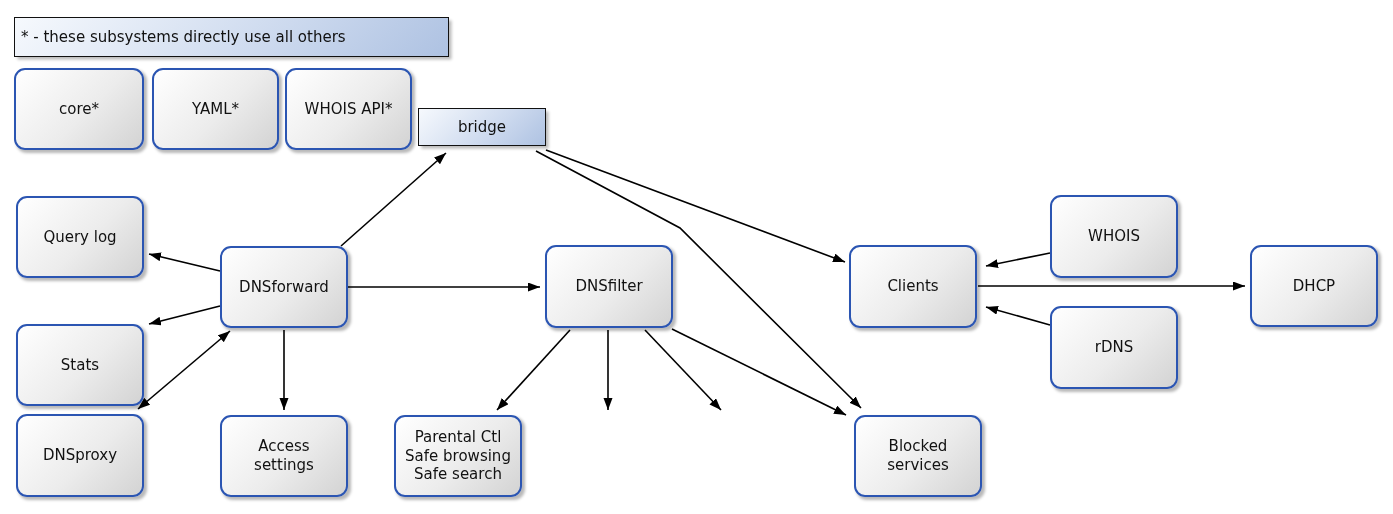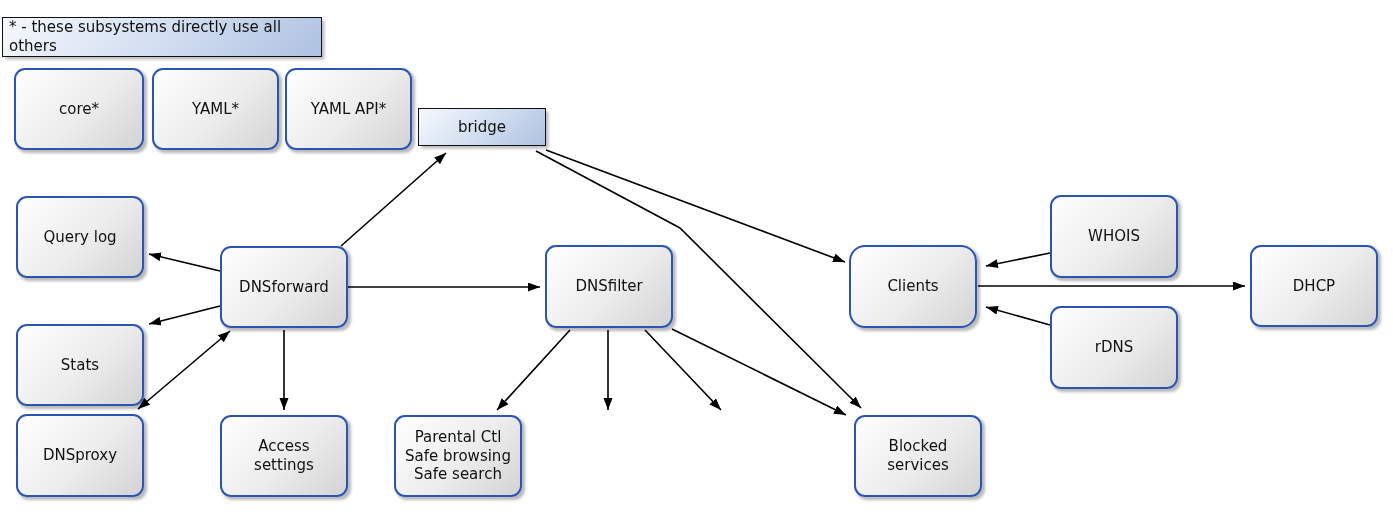--- a/index.html
+++ b/index.html
@@ -61,27 +61,27 @@
       <line x1="570" y1="330" x2="497" y2="410" marker-end="url(#ah)"></line>
       <line x1="608" y1="330" x2="608" y2="410" marker-end="url(#ah)"></line>
       <line x1="645" y1="330" x2="721" y2="410" marker-end="url(#ah)"></line>
       <line x1="672" y1="329" x2="846" y2="415" marker-end="url(#ah)"></line>
       <line x1="1050" y1="253" x2="986" y2="266" marker-end="url(#ah)"></line>
       <line x1="1050" y1="325" x2="986" y2="307" marker-end="url(#ah)"></line>
       <line x1="978" y1="286" x2="1245" y2="286" marker-end="url(#ah)"></line>
     </g>
   </svg>
 
-  <div class="node plain legend" style="left:2px;top:17px;width:320px;height:40px;">* - these subsystems directly use all others</div>
+  <div class="node plain legend" style="left:14px;top:17px;width:435px;height:40px;">* - these subsystems directly use all others</div>
 
   <div class="node" style="left:14px;top:68px;width:130px;height:82px;">core*</div>
 
   <div class="node" style="left:152px;top:68px;width:127px;height:82px;">YAML*</div>
 
-  <div class="node" style="left:285px;top:68px;width:127px;height:82px;">YAML API*</div>
+  <div class="node" style="left:285px;top:68px;width:127px;height:82px;">WHOIS API*</div>
 
   <div class="node plain" style="left:418px;top:108px;width:128px;height:38px;">bridge</div>
 
   <div class="node" style="left:16px;top:196px;width:128px;height:82px;">Query log</div>
 
   <div class="node" style="left:16px;top:324px;width:128px;height:82px;">Stats</div>
 
   <div class="node" style="left:16px;top:414px;width:128px;height:83px;">DNSproxy</div>
 
   <div class="node" style="left:220px;top:246px;width:128px;height:82px;">DNSforward</div>
@@ -93,21 +93,21 @@
 
   <div class="node" style="left:394px;top:415px;width:128px;height:82px;">Parental Ctl
 Safe browsing
 Safe search</div>
 
 
 
   <div class="node" style="left:854px;top:415px;width:128px;height:82px;">Blocked
 services</div>
 
-  <div class="node" style="left:849px;top:245px;width:128px;height:83px;border-radius:16px;">Clients</div>
+  <div class="node" style="left:849px;top:245px;width:128px;height:83px;">Clients</div>
 
   <div class="node" style="left:1050px;top:195px;width:128px;height:83px;">WHOIS</div>
 
   <div class="node" style="left:1050px;top:306px;width:128px;height:83px;">rDNS</div>
 
   <div class="node" style="left:1250px;top:245px;width:128px;height:82px;">DHCP</div>
 
 </div>
 
 </body></html>

